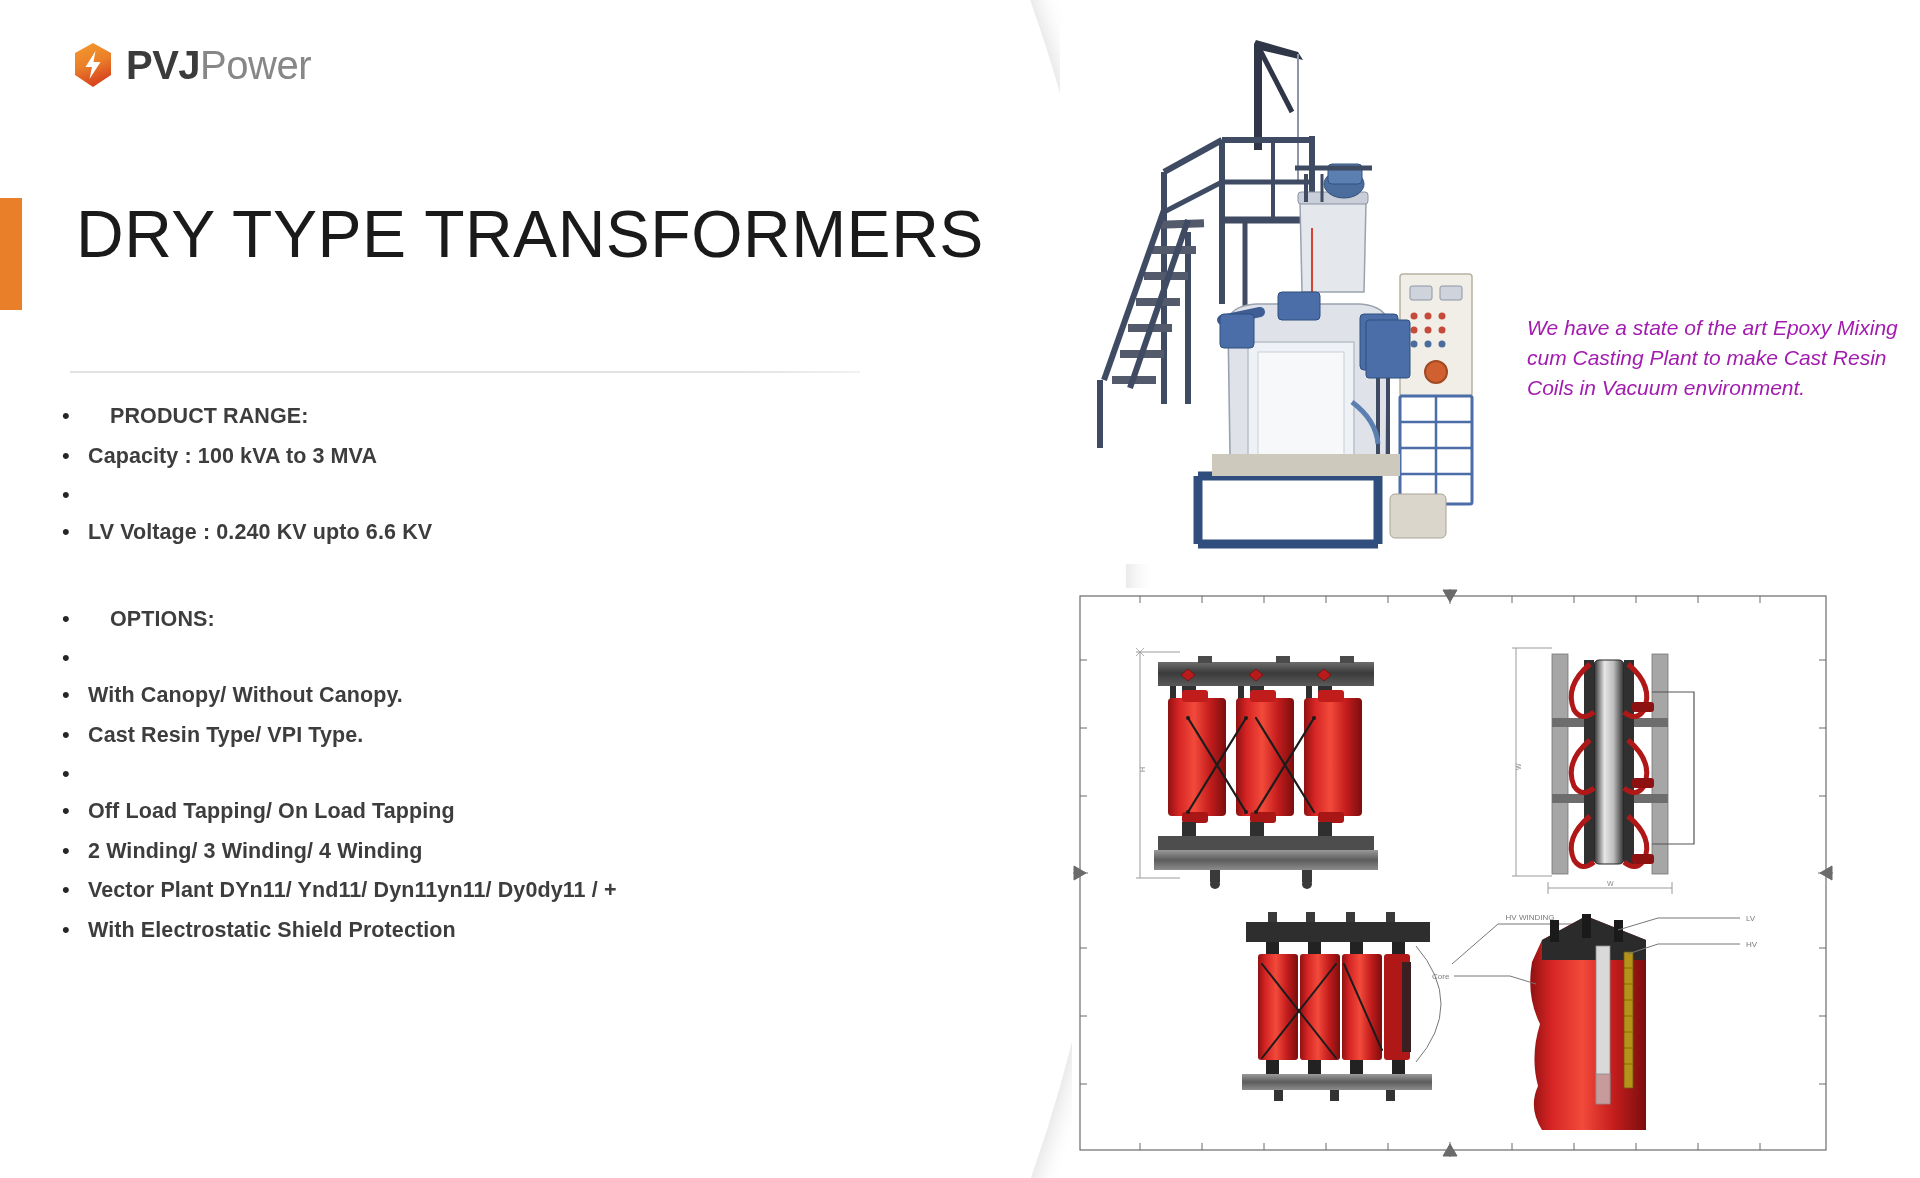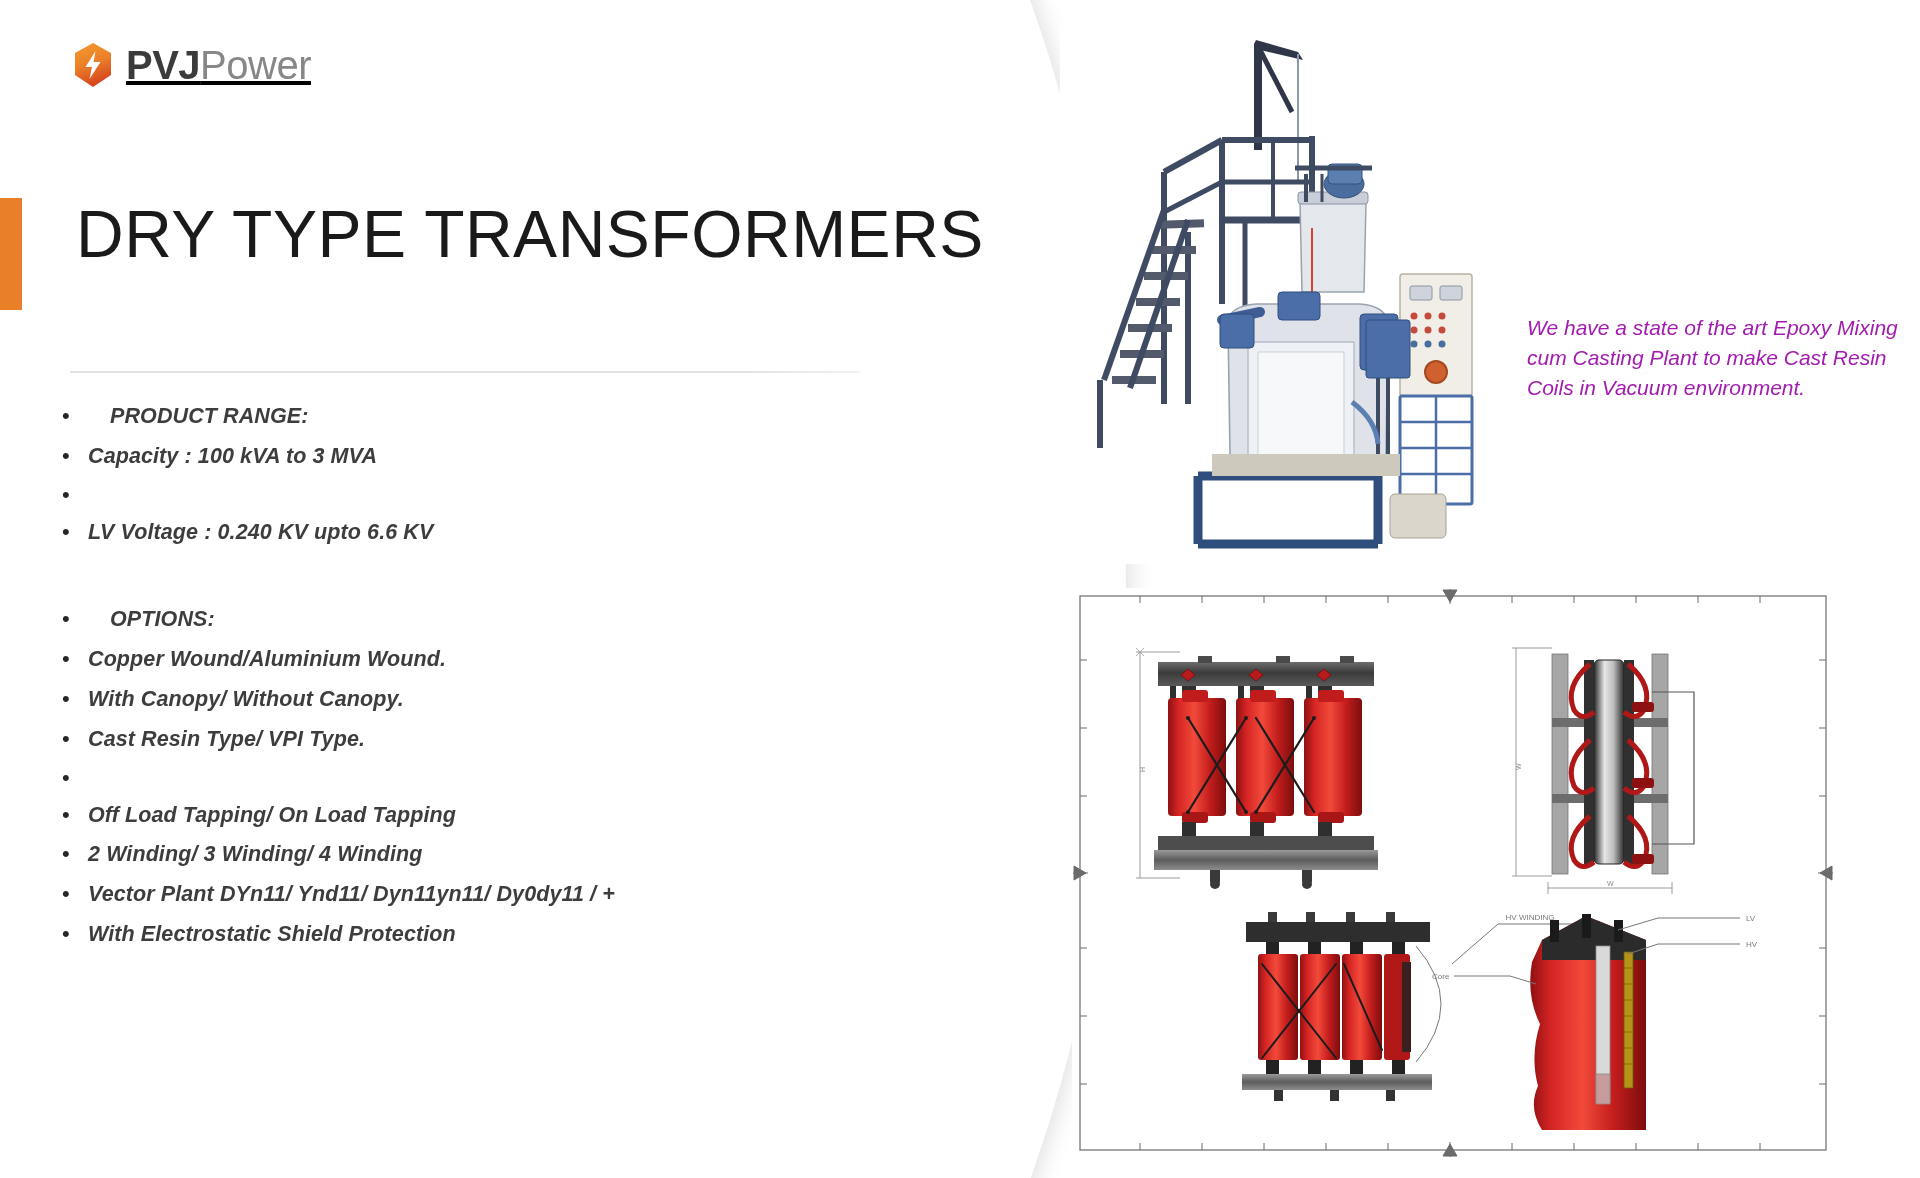--- a/index.html
+++ b/index.html
@@ -56,21 +56,20 @@
   }
 
   
   .logo {
     position: absolute;
     left: 72px;
     top: 42px;
     display: flex;
     align-items: center;
     gap: 12px;
-    text-decoration: underline;
   }
   .logo-mark { width: 42px; height: 46px; display: block; }
   .logo-text {
     font-size: 40px;
     letter-spacing: -0.5px;
     line-height: 1;
     white-space: nowrap;
   }
   .logo-text .lt-bold { font-weight: bold; color: #3b3b3b; }
   .logo-text .lt-light { font-weight: normal; color: #878787; }
@@ -116,21 +115,20 @@
     color: #262626;
     font-size: 22px;
     line-height: 1;
   }
   .bullet-text {
     font-size: 21.5px;
     font-weight: bold;
     color: #3d3d3d;
     letter-spacing: 0.1px;
     white-space: nowrap;
-    font-style: italic;
   }
 
   
   .photo {
     position: absolute;
     left: 1060px;
     top: 24px;
     width: 420px;
     height: 540px;
   }
@@ -208,21 +206,20 @@
       <div class="bullet-row gap-after">
         <span class="bullet-dot">•</span>
         <span class="bullet-text">LV Voltage : 0.240 KV upto 6.6 KV</span>
       </div>
       <div class="bullet-row heading">
         <span class="bullet-dot">•</span>
         <span class="bullet-text">OPTIONS:</span>
       </div>
       <div class="bullet-row">
         <span class="bullet-dot">•</span>
-        <span class="bullet-text">Copper Wound/Aluminium Wound.</span>
       </div>
       <div class="bullet-row">
         <span class="bullet-dot">•</span>
         <span class="bullet-text">With Canopy/ Without Canopy.</span>
       </div>
       <div class="bullet-row">
         <span class="bullet-dot">•</span>
         <span class="bullet-text">Cast Resin Type/ VPI Type.</span>
       </div>
       <div class="bullet-row">

